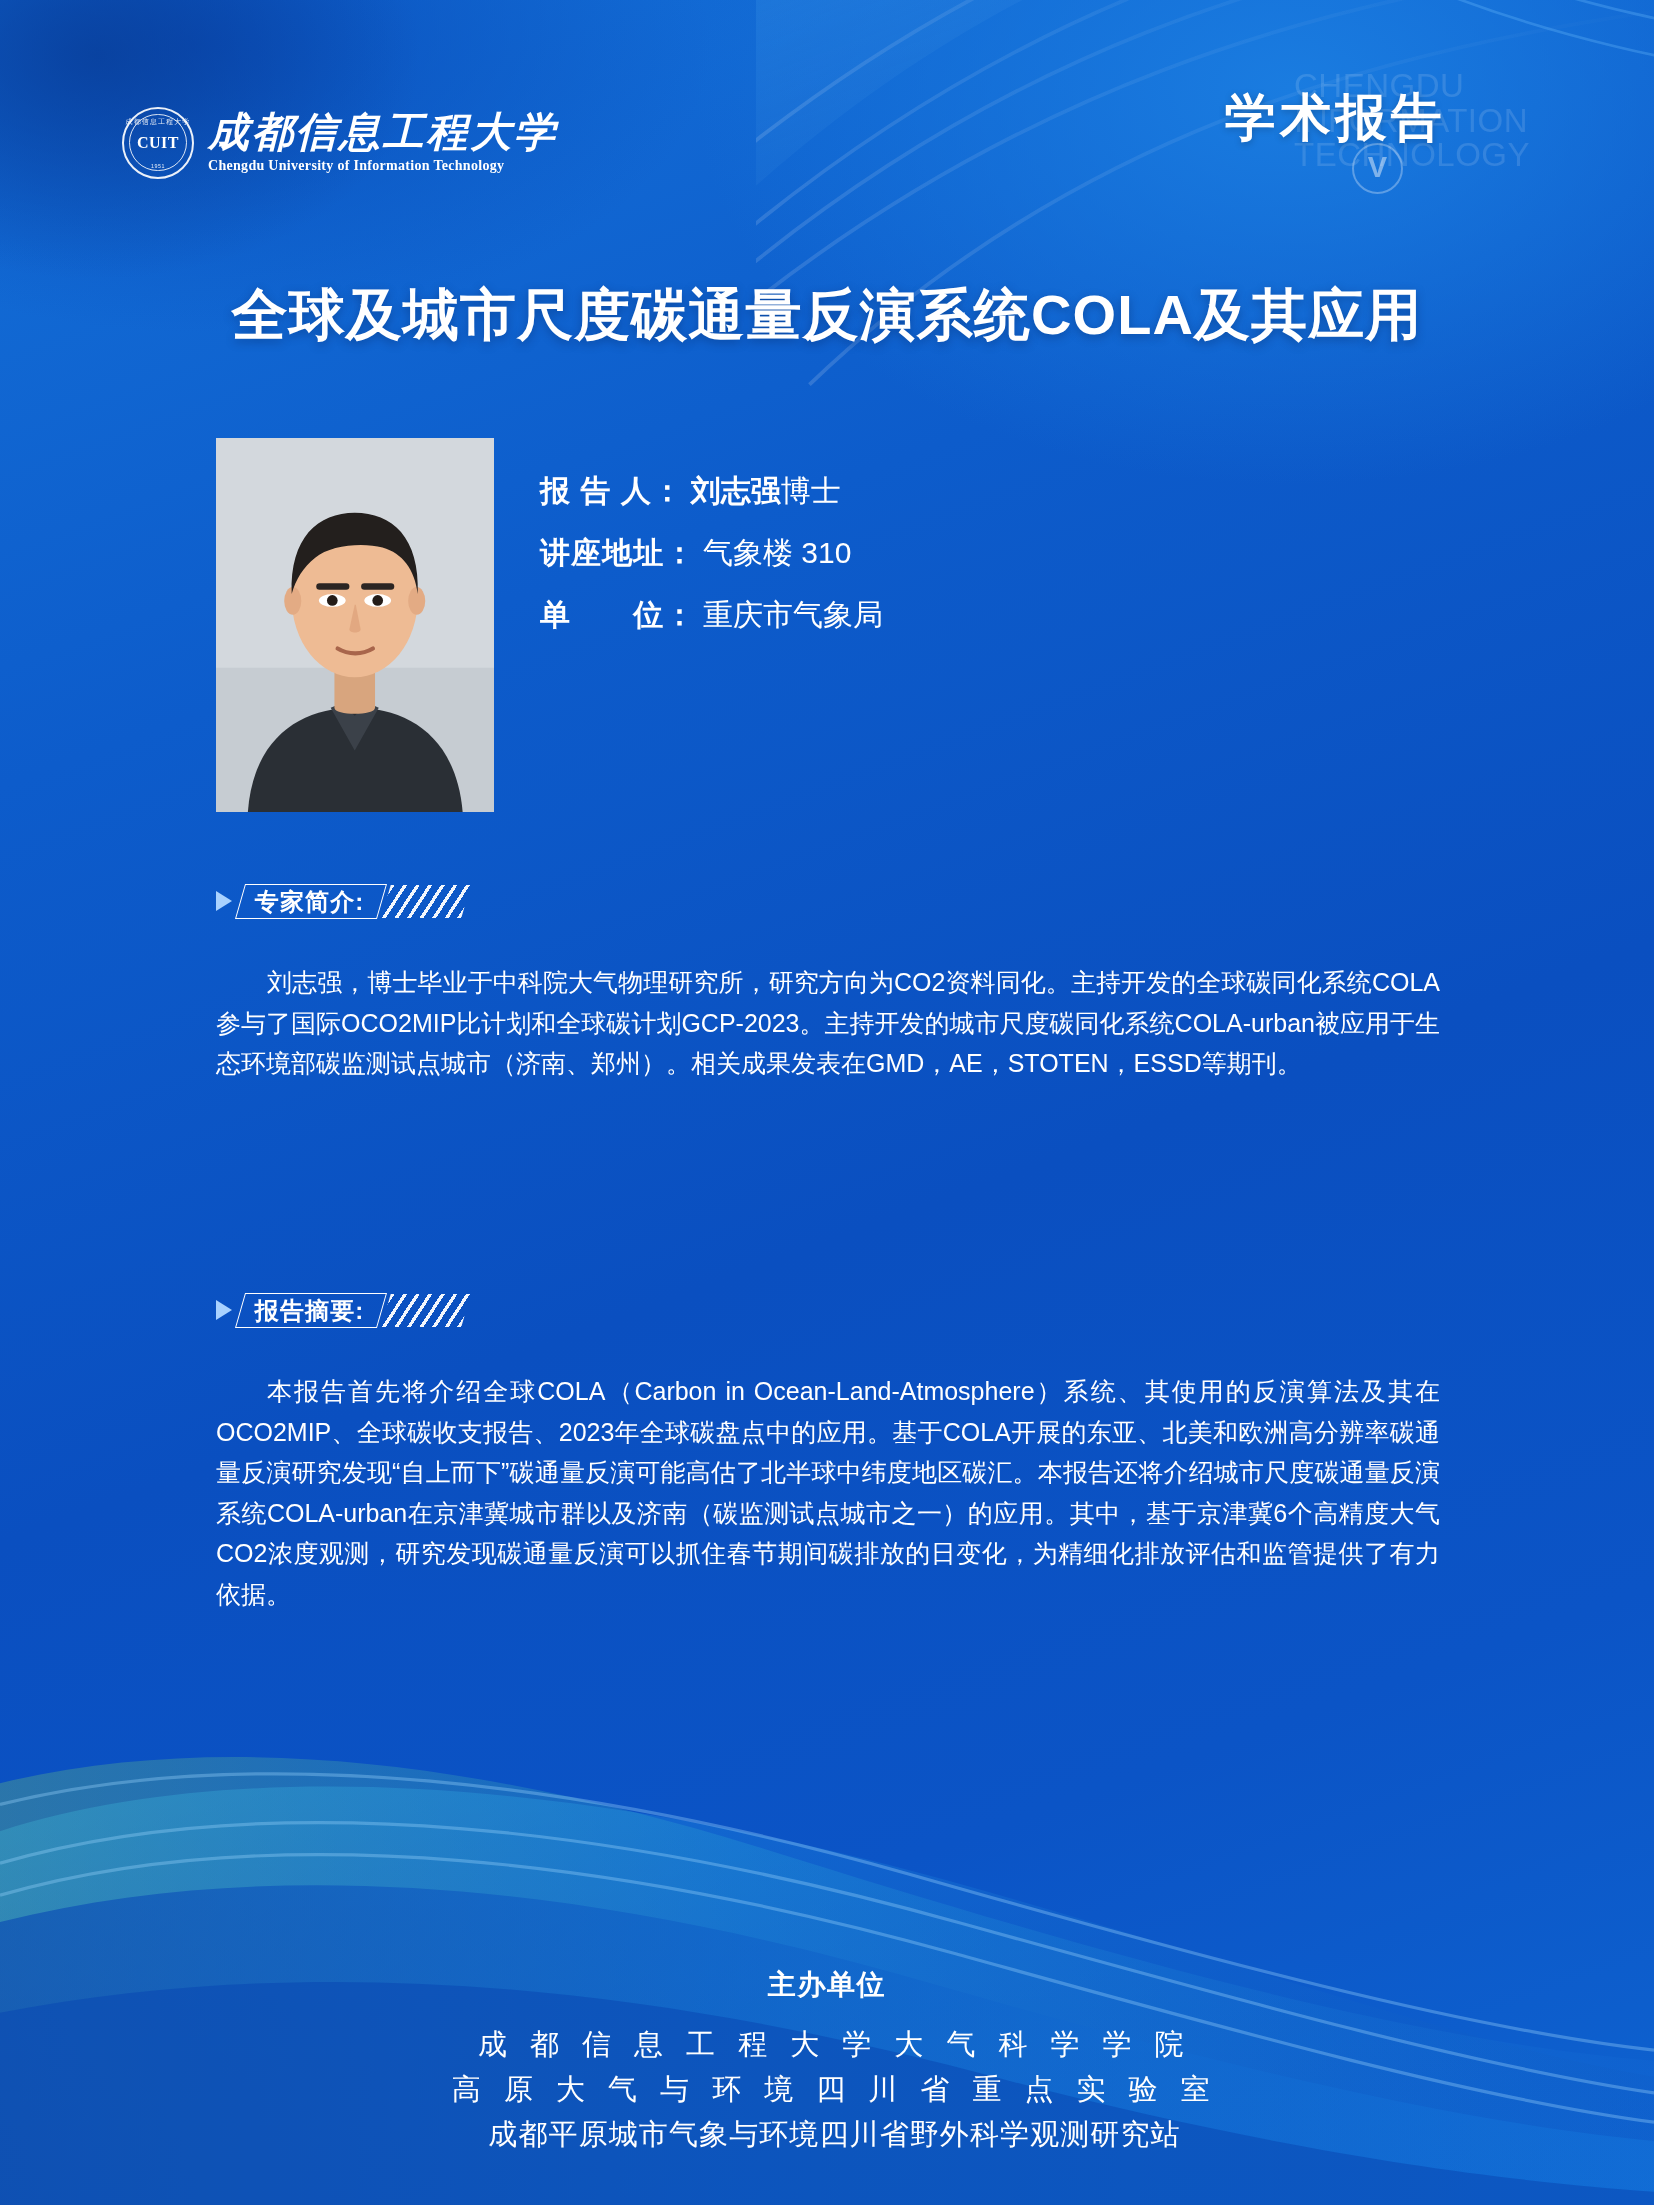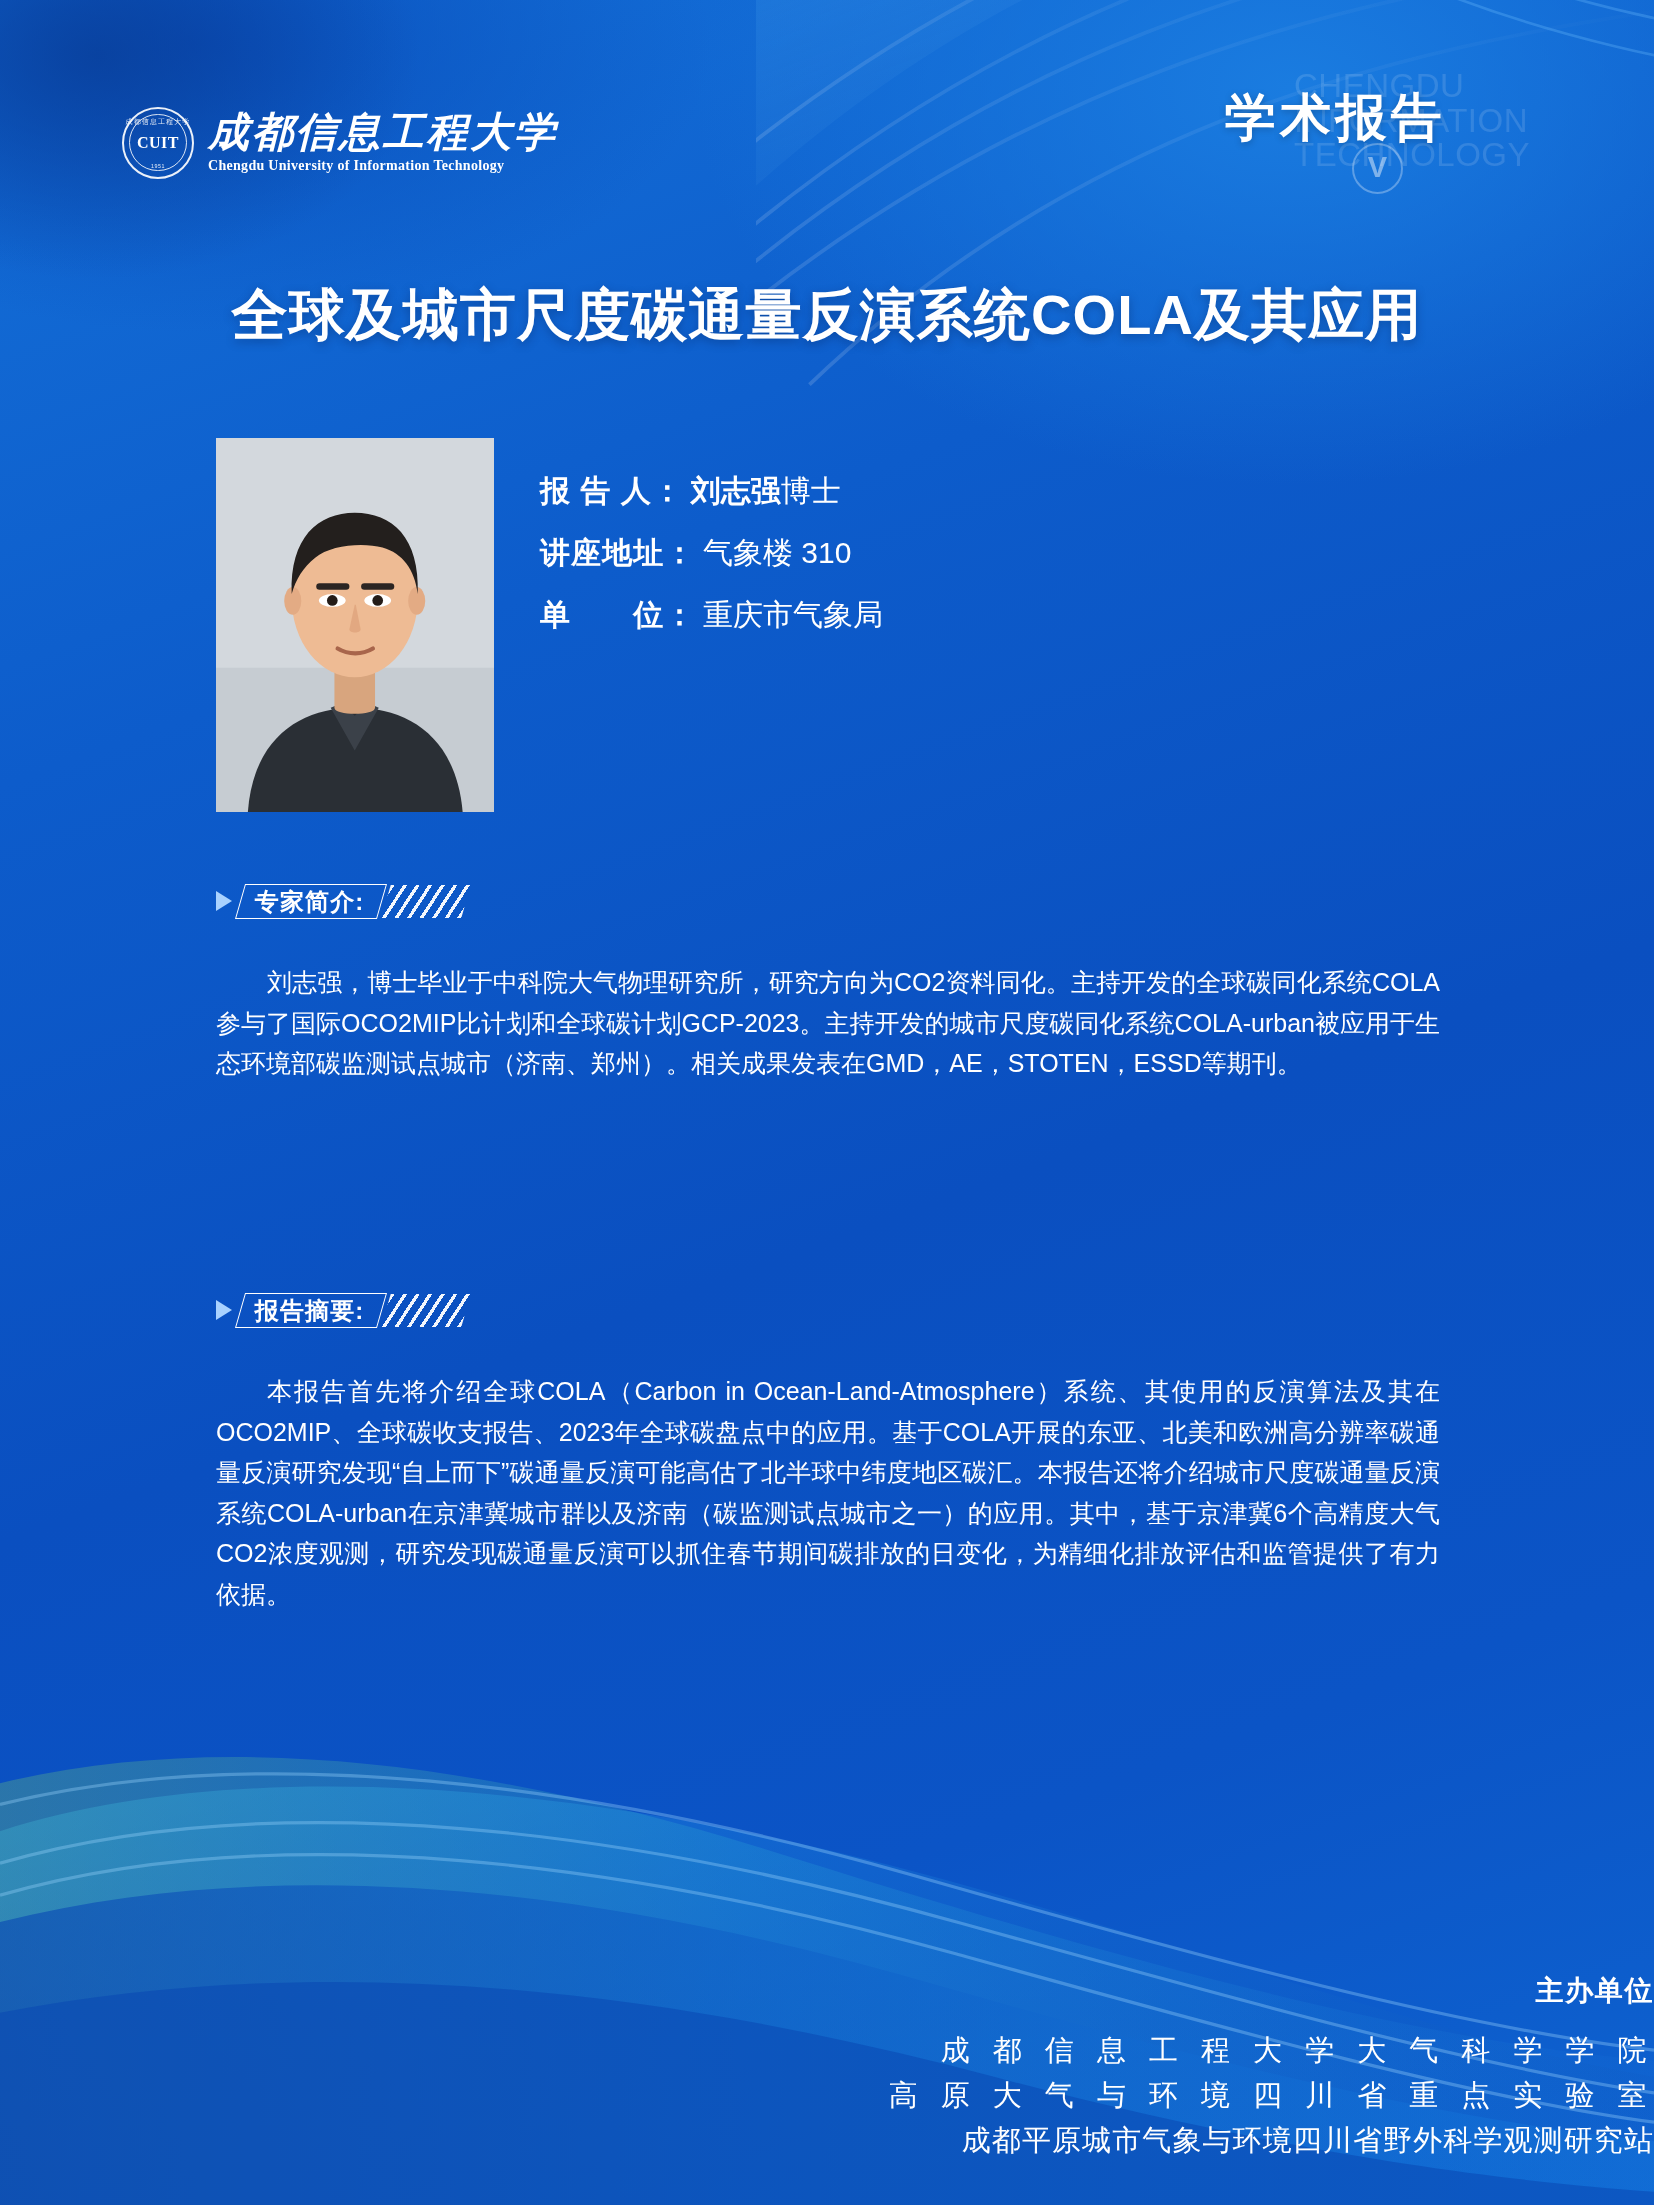--- a/index.html
+++ b/index.html
@@ -235,22 +235,22 @@
     width: 1654px;
     height: 534px;
     pointer-events:none;
   }
   .waves svg { width:100%; height:100%; display:block; }
 
   
   .footer {
     position:absolute;
     left:0; right:0;
-    bottom: 42px;
-    text-align:right;
+    bottom: 48px;
+    text-align:center;
     color:#ffffff;
   }
   .footer-title {
     font-size: 28px;
     font-weight:700;
     letter-spacing: 1.6px;
     margin-bottom: 18px;
   }
   .footer-line {
     font-size: 29px;

